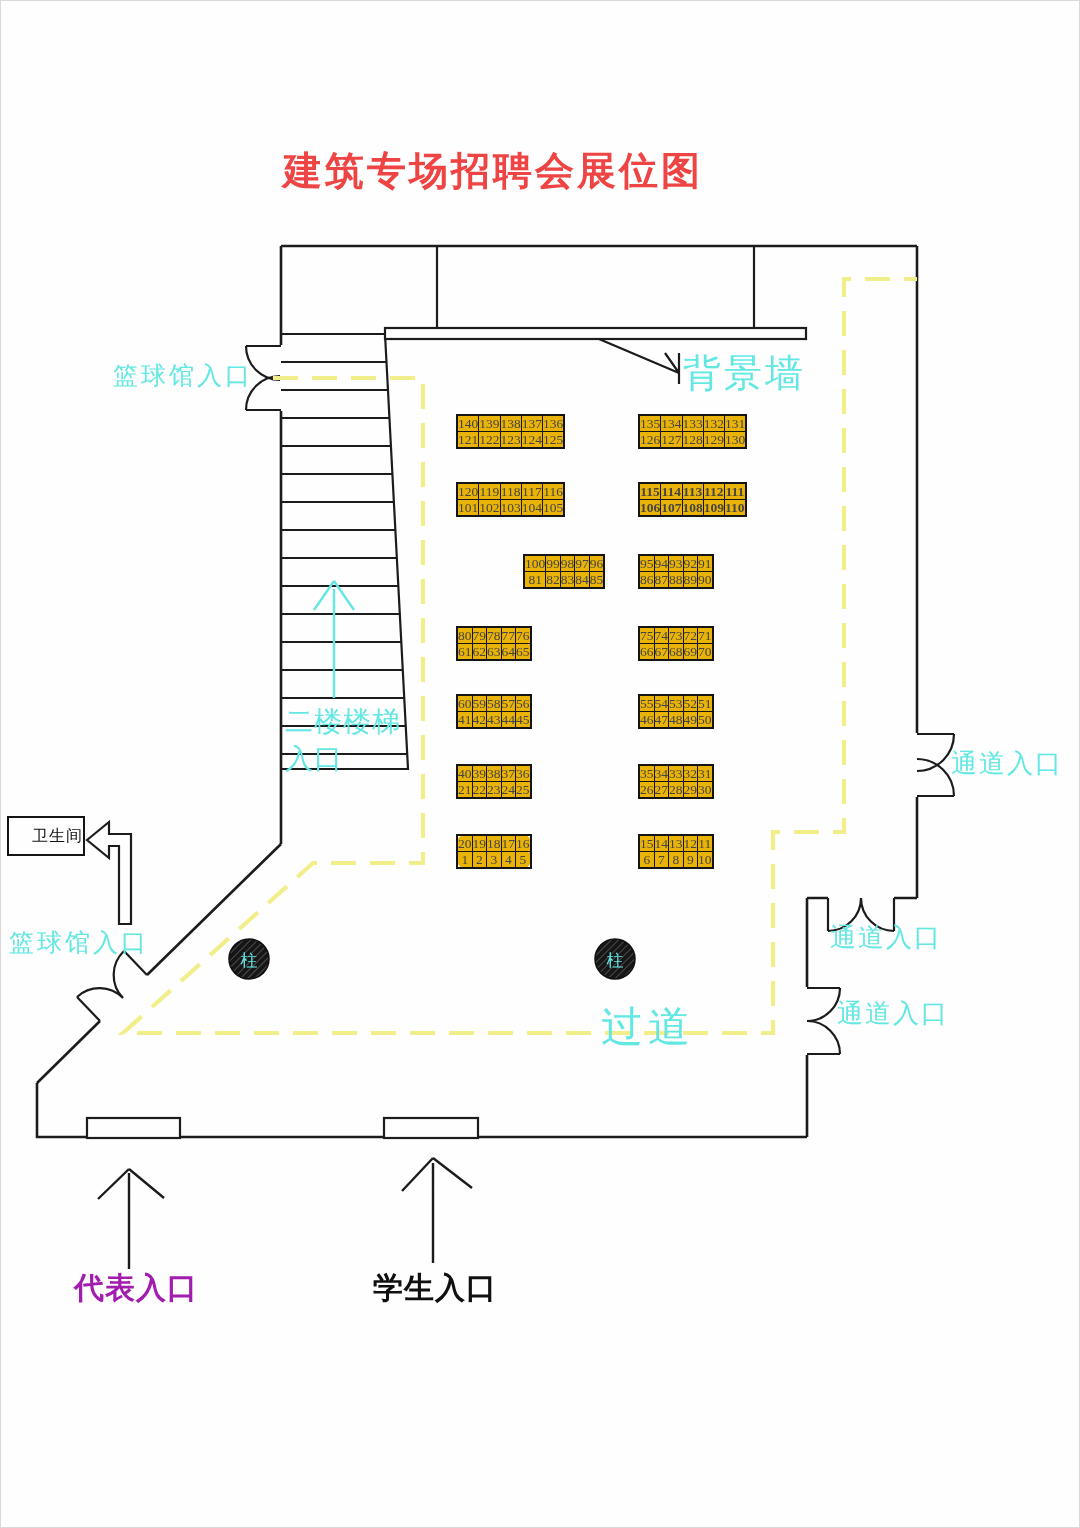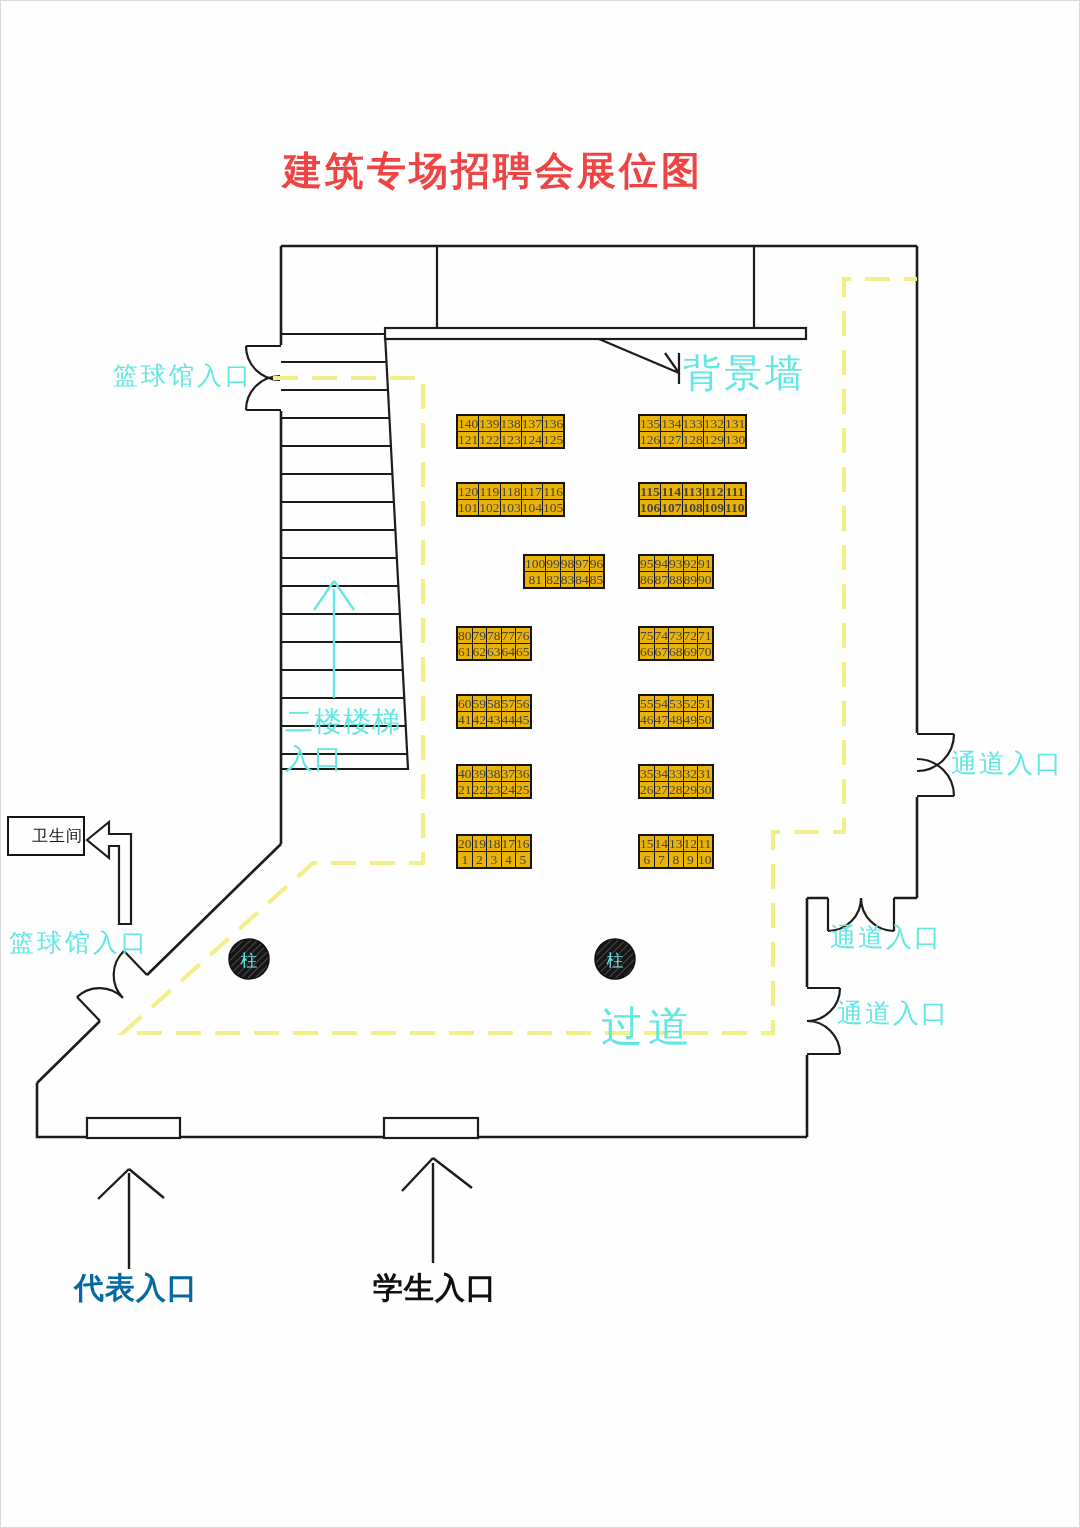--- a/index.html
+++ b/index.html
@@ -21,21 +21,21 @@
   .lbl{position:absolute;color:var(--cyan);white-space:nowrap;line-height:1.15;}
   .lbl-title{left:282px;top:148px;color:#ef4444;font-size:39px;font-weight:bold;letter-spacing:3px;}
   .lbl-bb-top{left:112px;top:361px;font-size:25px;letter-spacing:3px;}
   .lbl-bgwall{left:682px;top:351px;font-size:38px;letter-spacing:3px;}
   .lbl-stairs{left:284px;top:702px;font-size:28px;letter-spacing:1px;line-height:37px;}
   .lbl-pass1{left:950px;top:748px;font-size:26px;letter-spacing:2px;}
   .lbl-pass2{left:829px;top:922px;font-size:26px;letter-spacing:2px;}
   .lbl-pass3{left:836px;top:998px;font-size:26px;letter-spacing:2px;}
   .lbl-aisle{left:600px;top:1002px;font-size:42px;letter-spacing:5px;}
   .lbl-bb-bottom{left:8px;top:928px;font-size:25px;letter-spacing:3px;}
-  .lbl-rep{left:73px;top:1270px;color:#0369a1;font-size:30px;font-weight:bold;letter-spacing:1px;}
+  .lbl-rep{left:73px;top:1270px;color:#a21caf;font-size:30px;font-weight:bold;letter-spacing:1px;}
   .lbl-student{left:372px;top:1270px;color:#101010;font-size:30px;font-weight:bold;letter-spacing:1px;}
   .restroom-box{
     position:absolute;left:6px;top:815px;width:74px;height:36px;
     border:2.5px solid #141414;background:#fefefe;color:#101010;
     font-size:16px;letter-spacing:1px;display:flex;align-items:center;justify-content:flex-end;
   }
   .booth-area{position:absolute;left:0;top:0;}
   table.booth-grid{
     position:absolute;border-collapse:collapse;border:2.5px solid #141414;
     background:#eab308;table-layout:fixed;
@@ -366,21 +366,21 @@
           </tr>
           <tr>
             <td>26</td>
             <td>27</td>
             <td>28</td>
             <td>29</td>
             <td>30</td>
           </tr>
         </tbody>
       </table>
-      <table class="booth-grid" style="left: 455px; top: 833px;">
+      <table class="booth-grid" style="left: 455px; top: 833px; border-radius: 11px;">
         <tbody>
           <tr>
             <td>20</td>
             <td>19</td>
             <td>18</td>
             <td>17</td>
             <td>16</td>
           </tr>
           <tr>
             <td>1</td>

